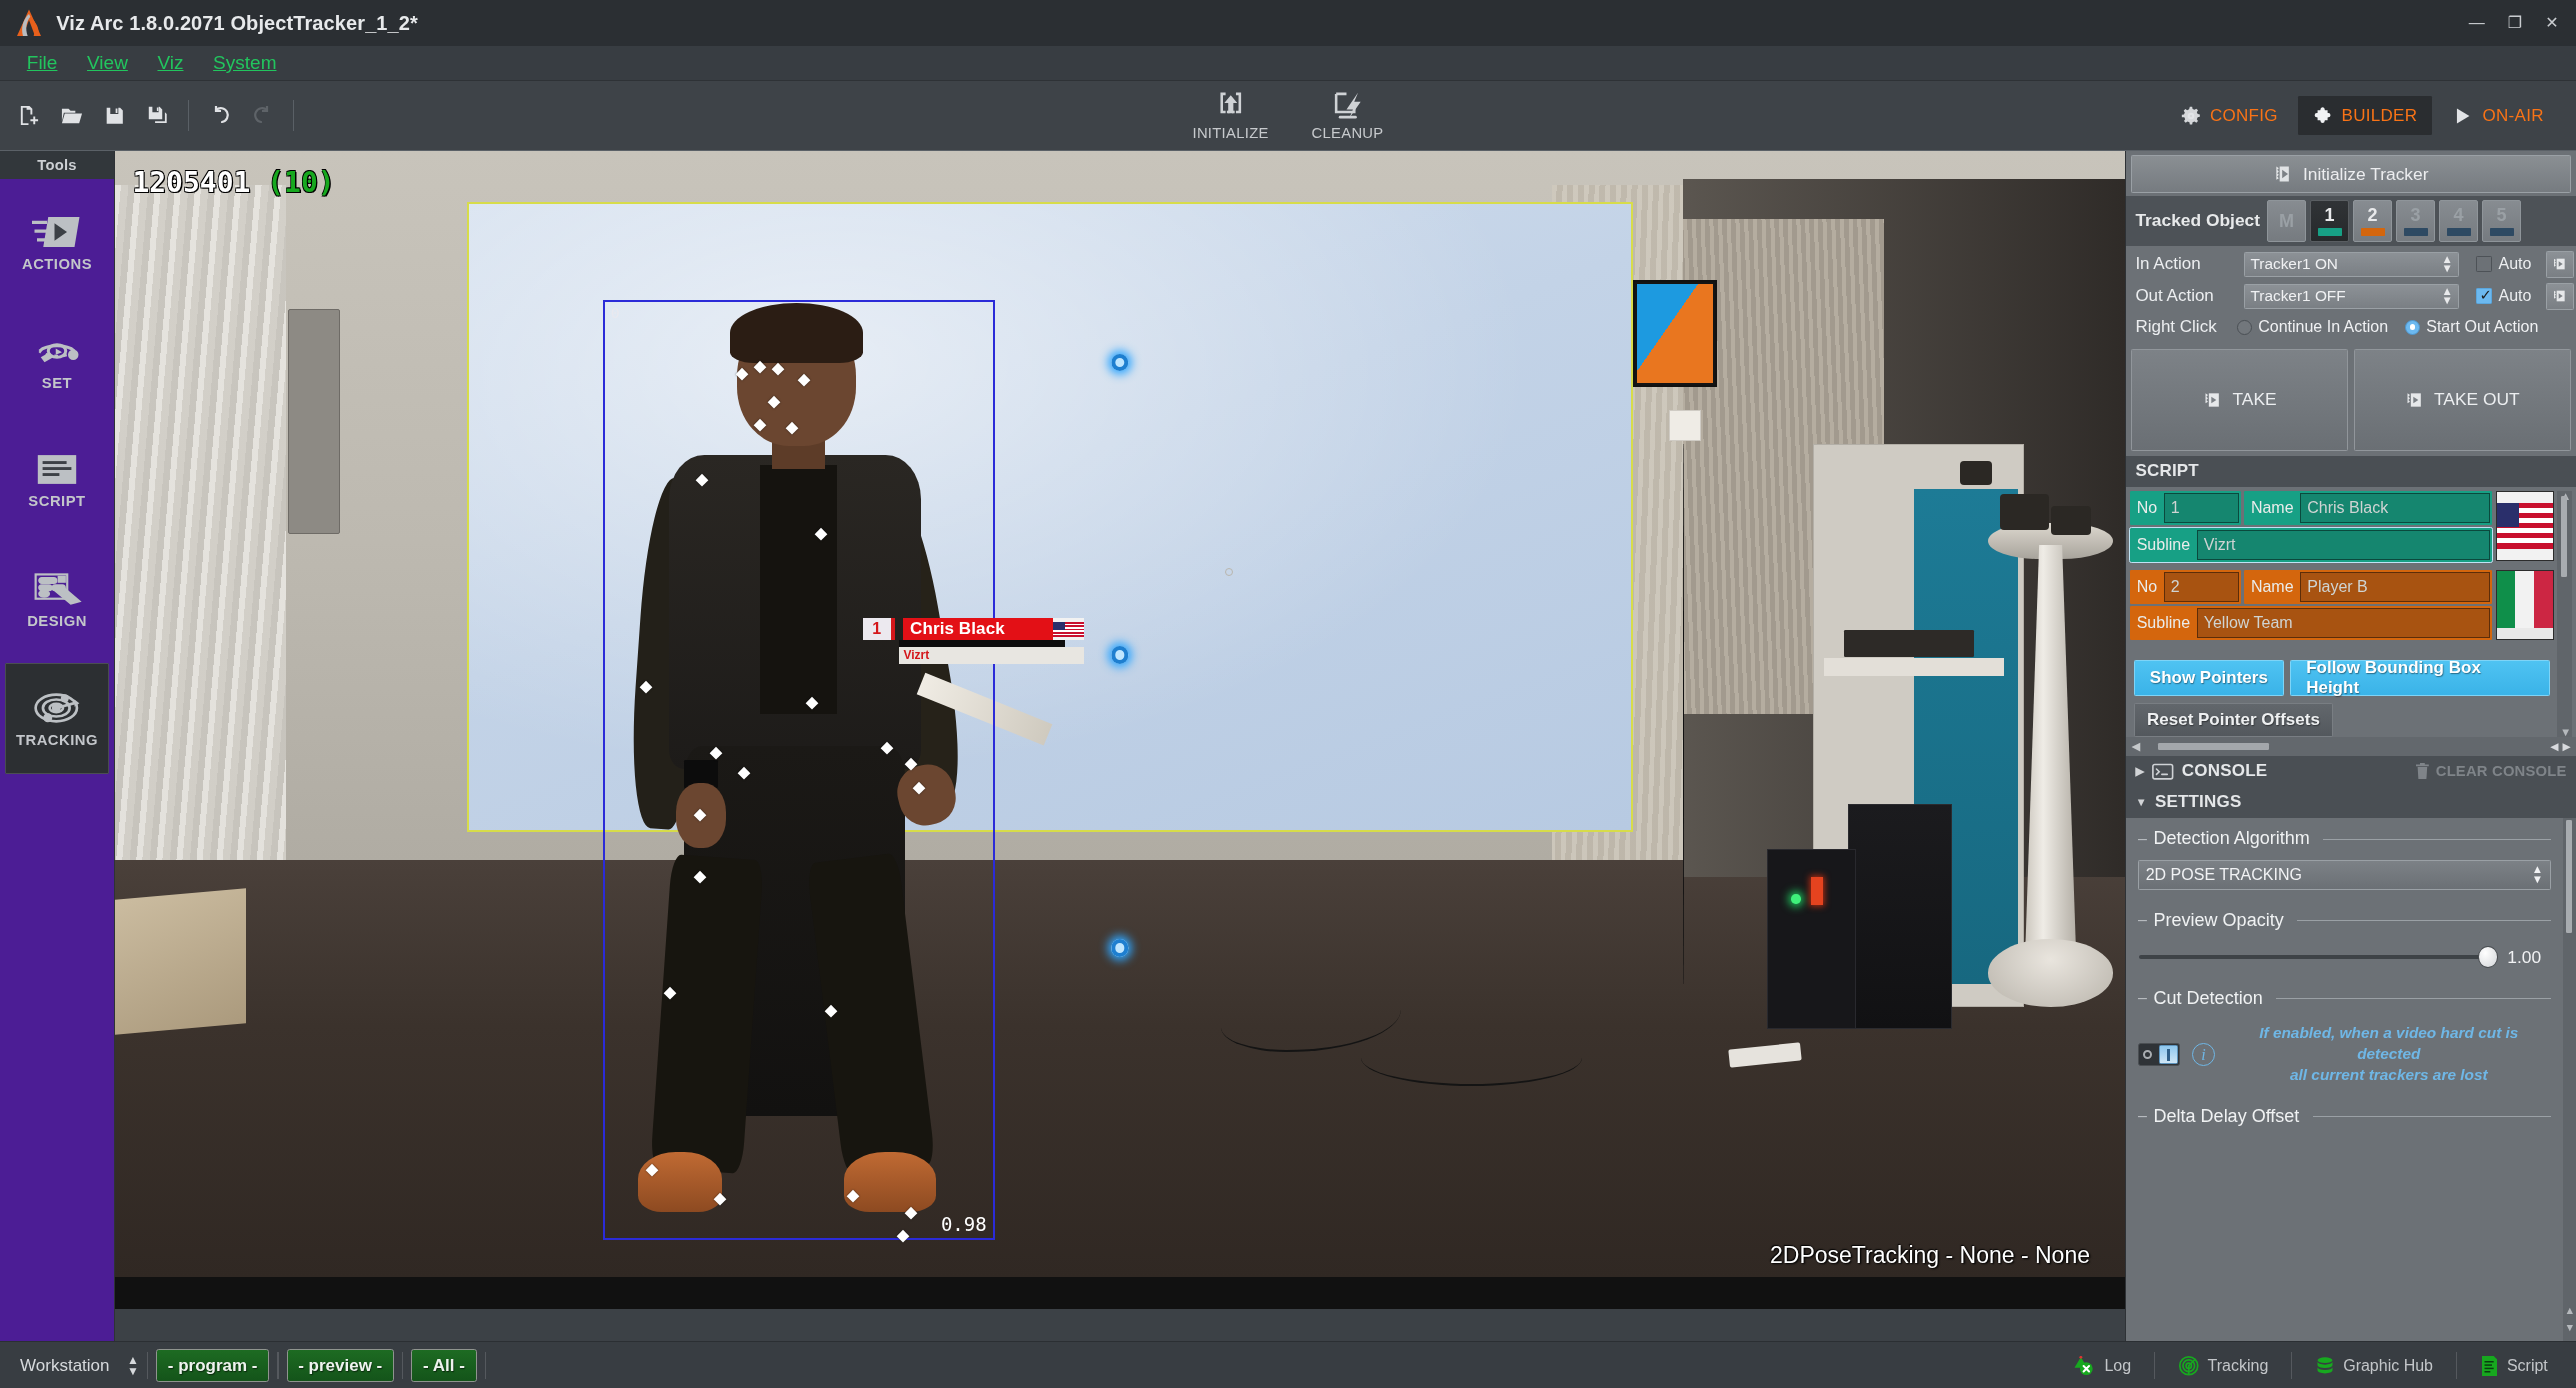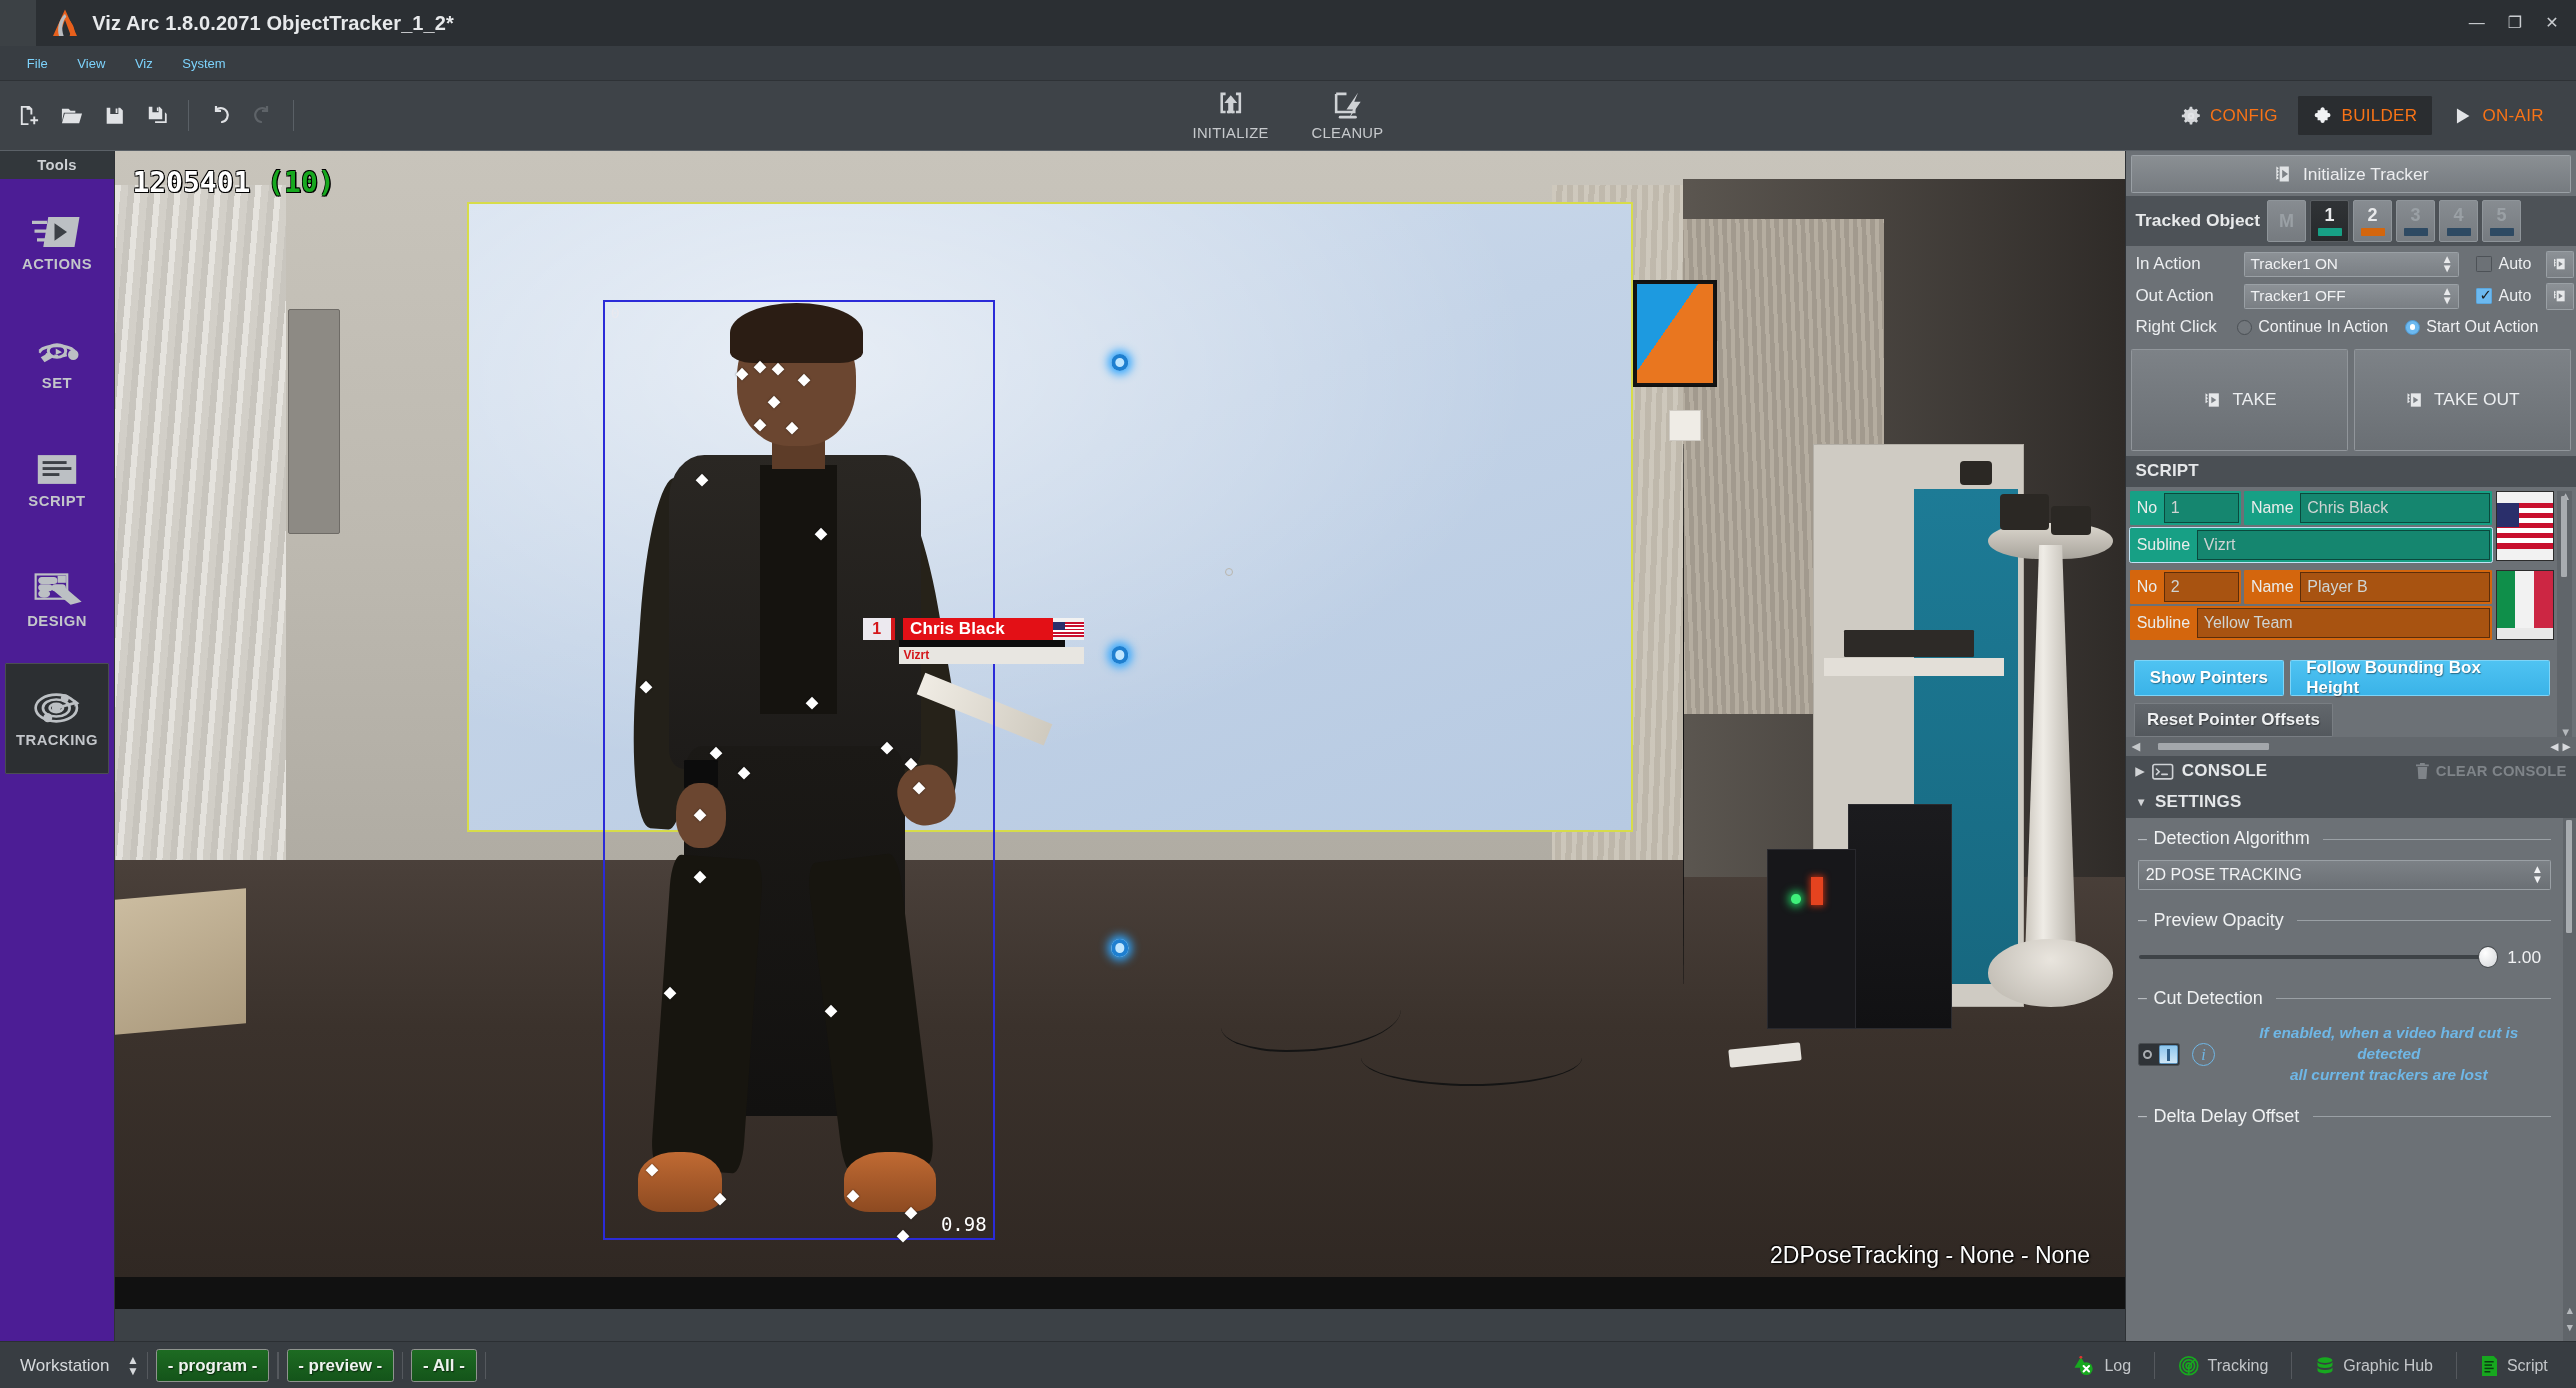--- a/index.html
+++ b/index.html
@@ -9,33 +9,33 @@
     font-family: "Liberation Sans", sans-serif;
     overflow: hidden;
     color: #d8dade;
     -webkit-font-smoothing: antialiased;
   }
   #app { position: relative; width: 2576px; height: 1389px; display: flex; flex-direction: column; }
 
   
   .titlebar {
     height: 46px; background: #2b2f33; display: flex; align-items: center;
-    padding-left: 14.8px; flex-shrink: 0; position: relative; margin-left: 36px;
+    padding-left: 14.8px; flex-shrink: 0; position: relative;
   }
   .logo { width: 28px; height: 29.5px; position: relative; flex-shrink: 0; }
   .title-text { font-size: 20px; font-weight: bold; color: #e7e9eb; margin-left: 13.4px; letter-spacing: 0.1px; }
   .win-btns { position: absolute; right: 17.4px; top: 50%; transform: translateY(-50%); display: flex; gap: 23px; align-items:center; }
   .win-btn { color: #c9ccd0; font-size: 16px; line-height: 1; cursor: default; }
 
   
   .menubar {
     height: 35px; background: #383d42; display: flex; align-items: center;
     padding-left: 12px; flex-shrink: 0; border-bottom: 0.7px solid #2e3236;
   }
-  .menu-item { font-size: 13px; color: #7dd3fc; padding: 4px 14.8px; cursor: default; }
+  .menu-item { font-size: 19px; color: #22c55e; padding: 4px 14.8px; cursor: default; text-decoration: underline; }
 
   
   .toolbar {
     height: 70px; background: #3e4348; display: flex; align-items: center;
     flex-shrink: 0; position: relative; border-bottom: 0.7px solid #5b6167;
   }
   .tb-left { display: flex; align-items: center; padding-left: 9.4px; gap: 4px; }
   .tb-icon {
     width: 39px; height: 39px; display: flex; align-items: center; justify-content: center;
     cursor: default; border-radius: 2px;

